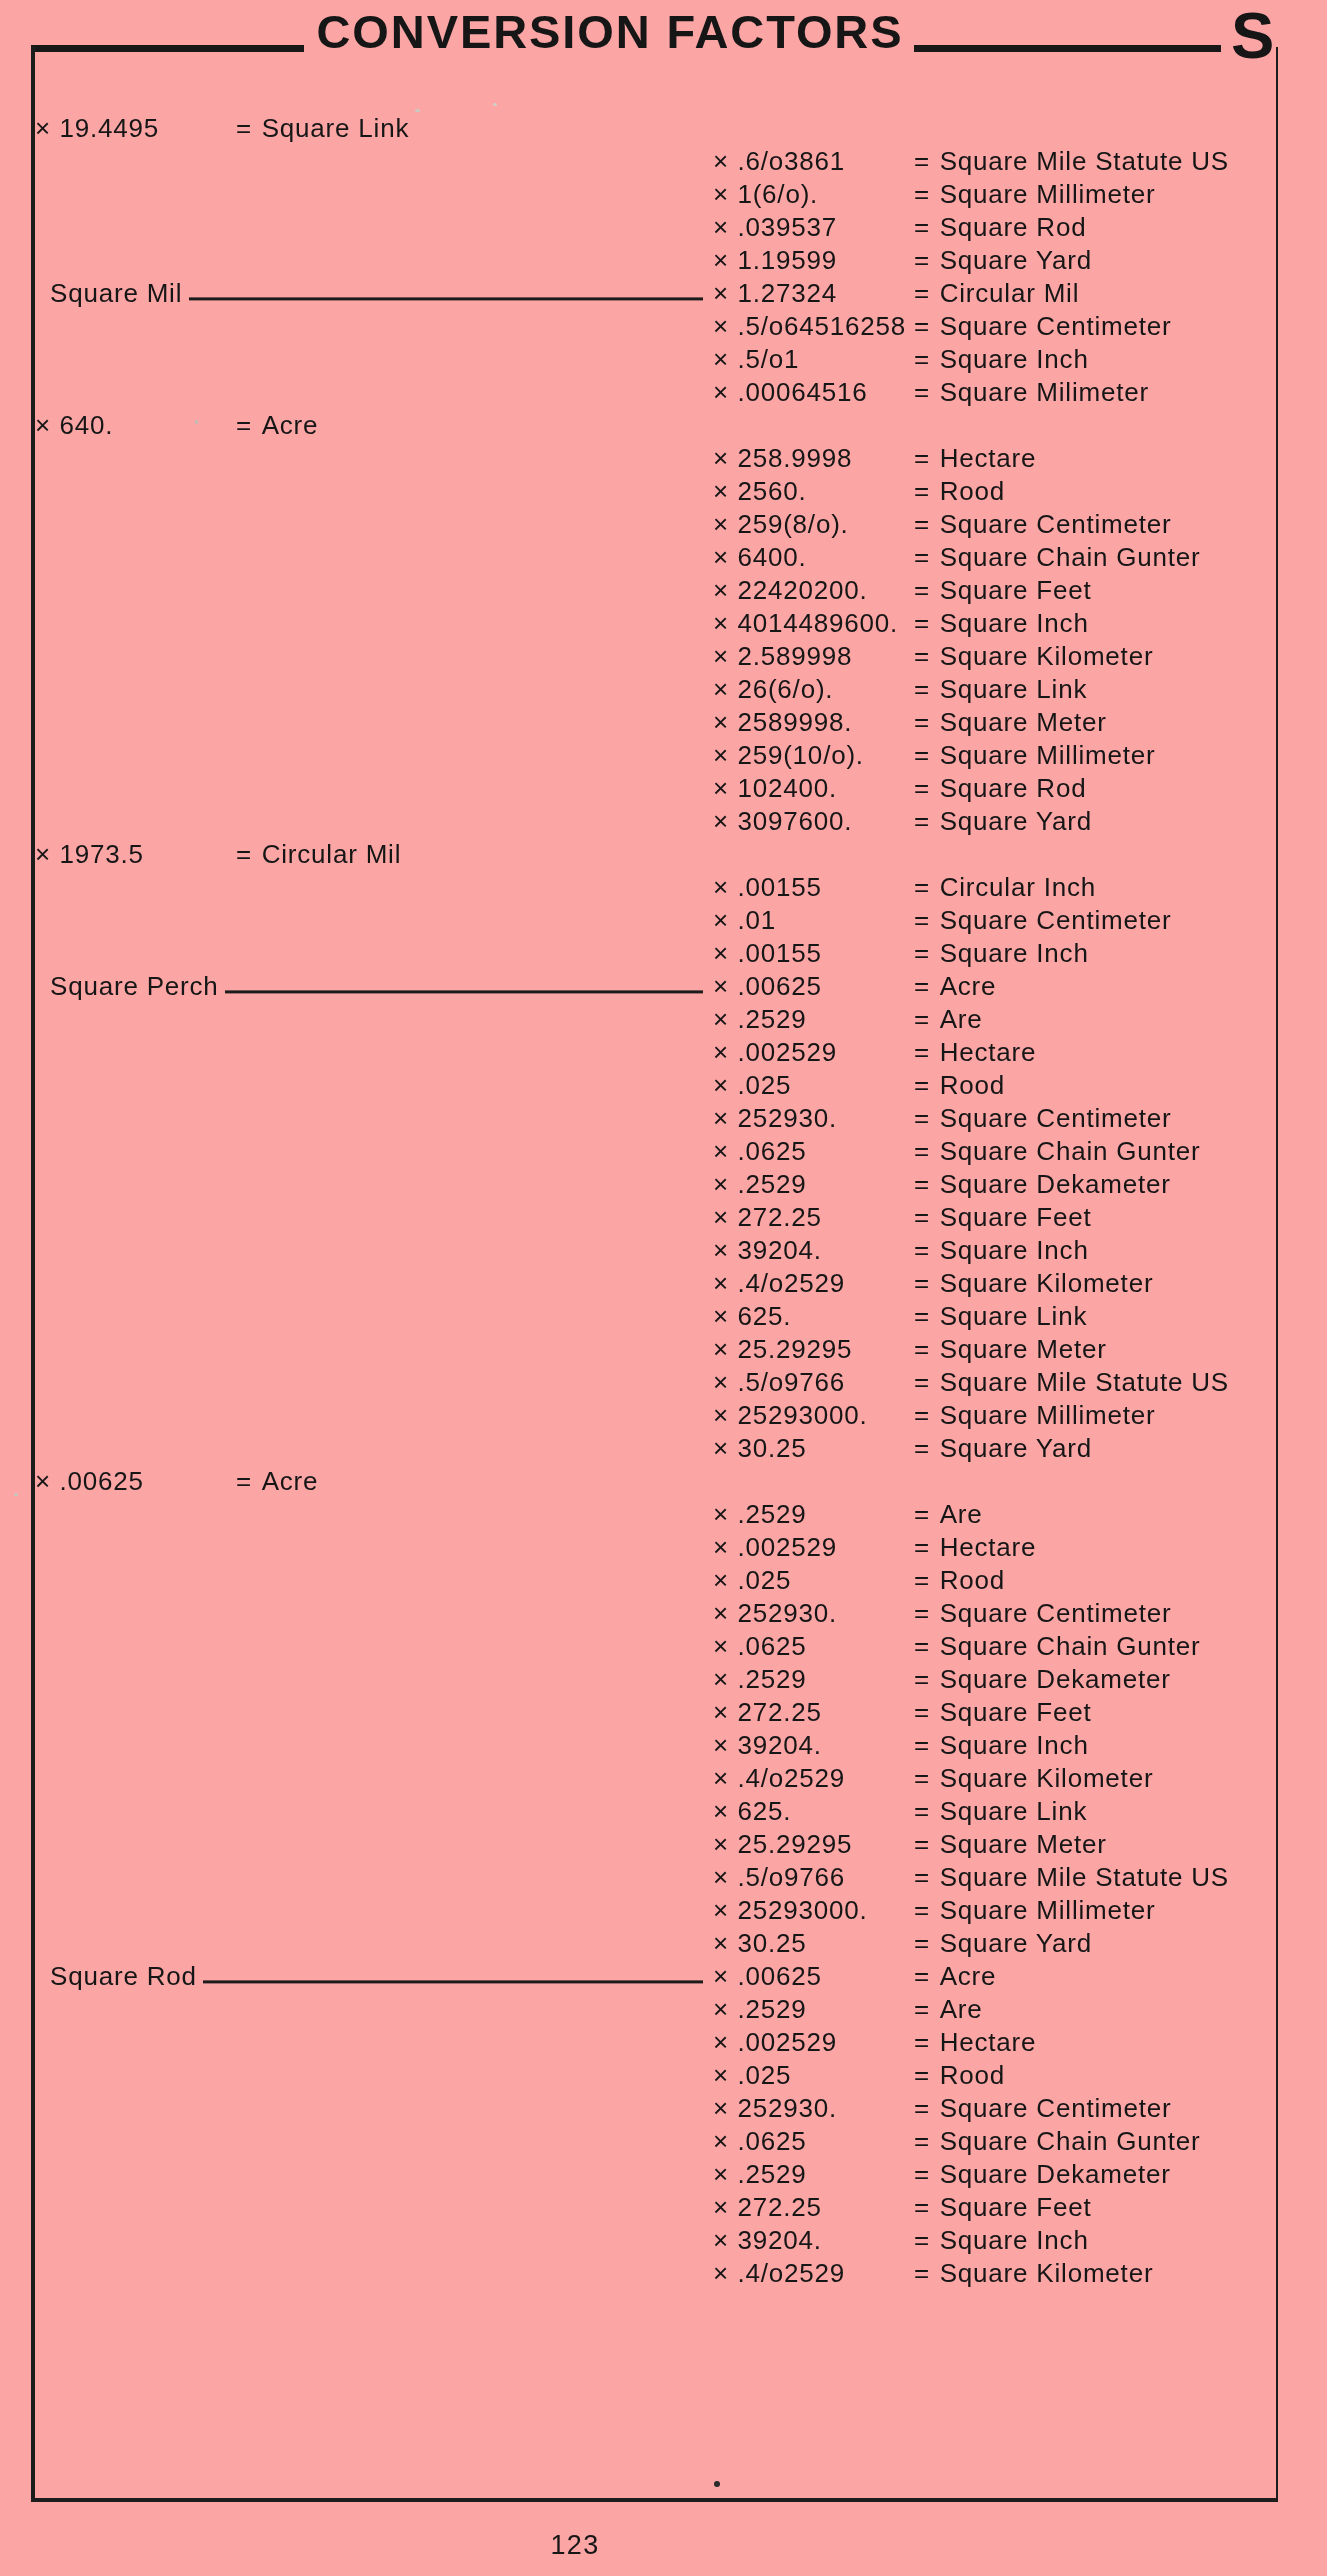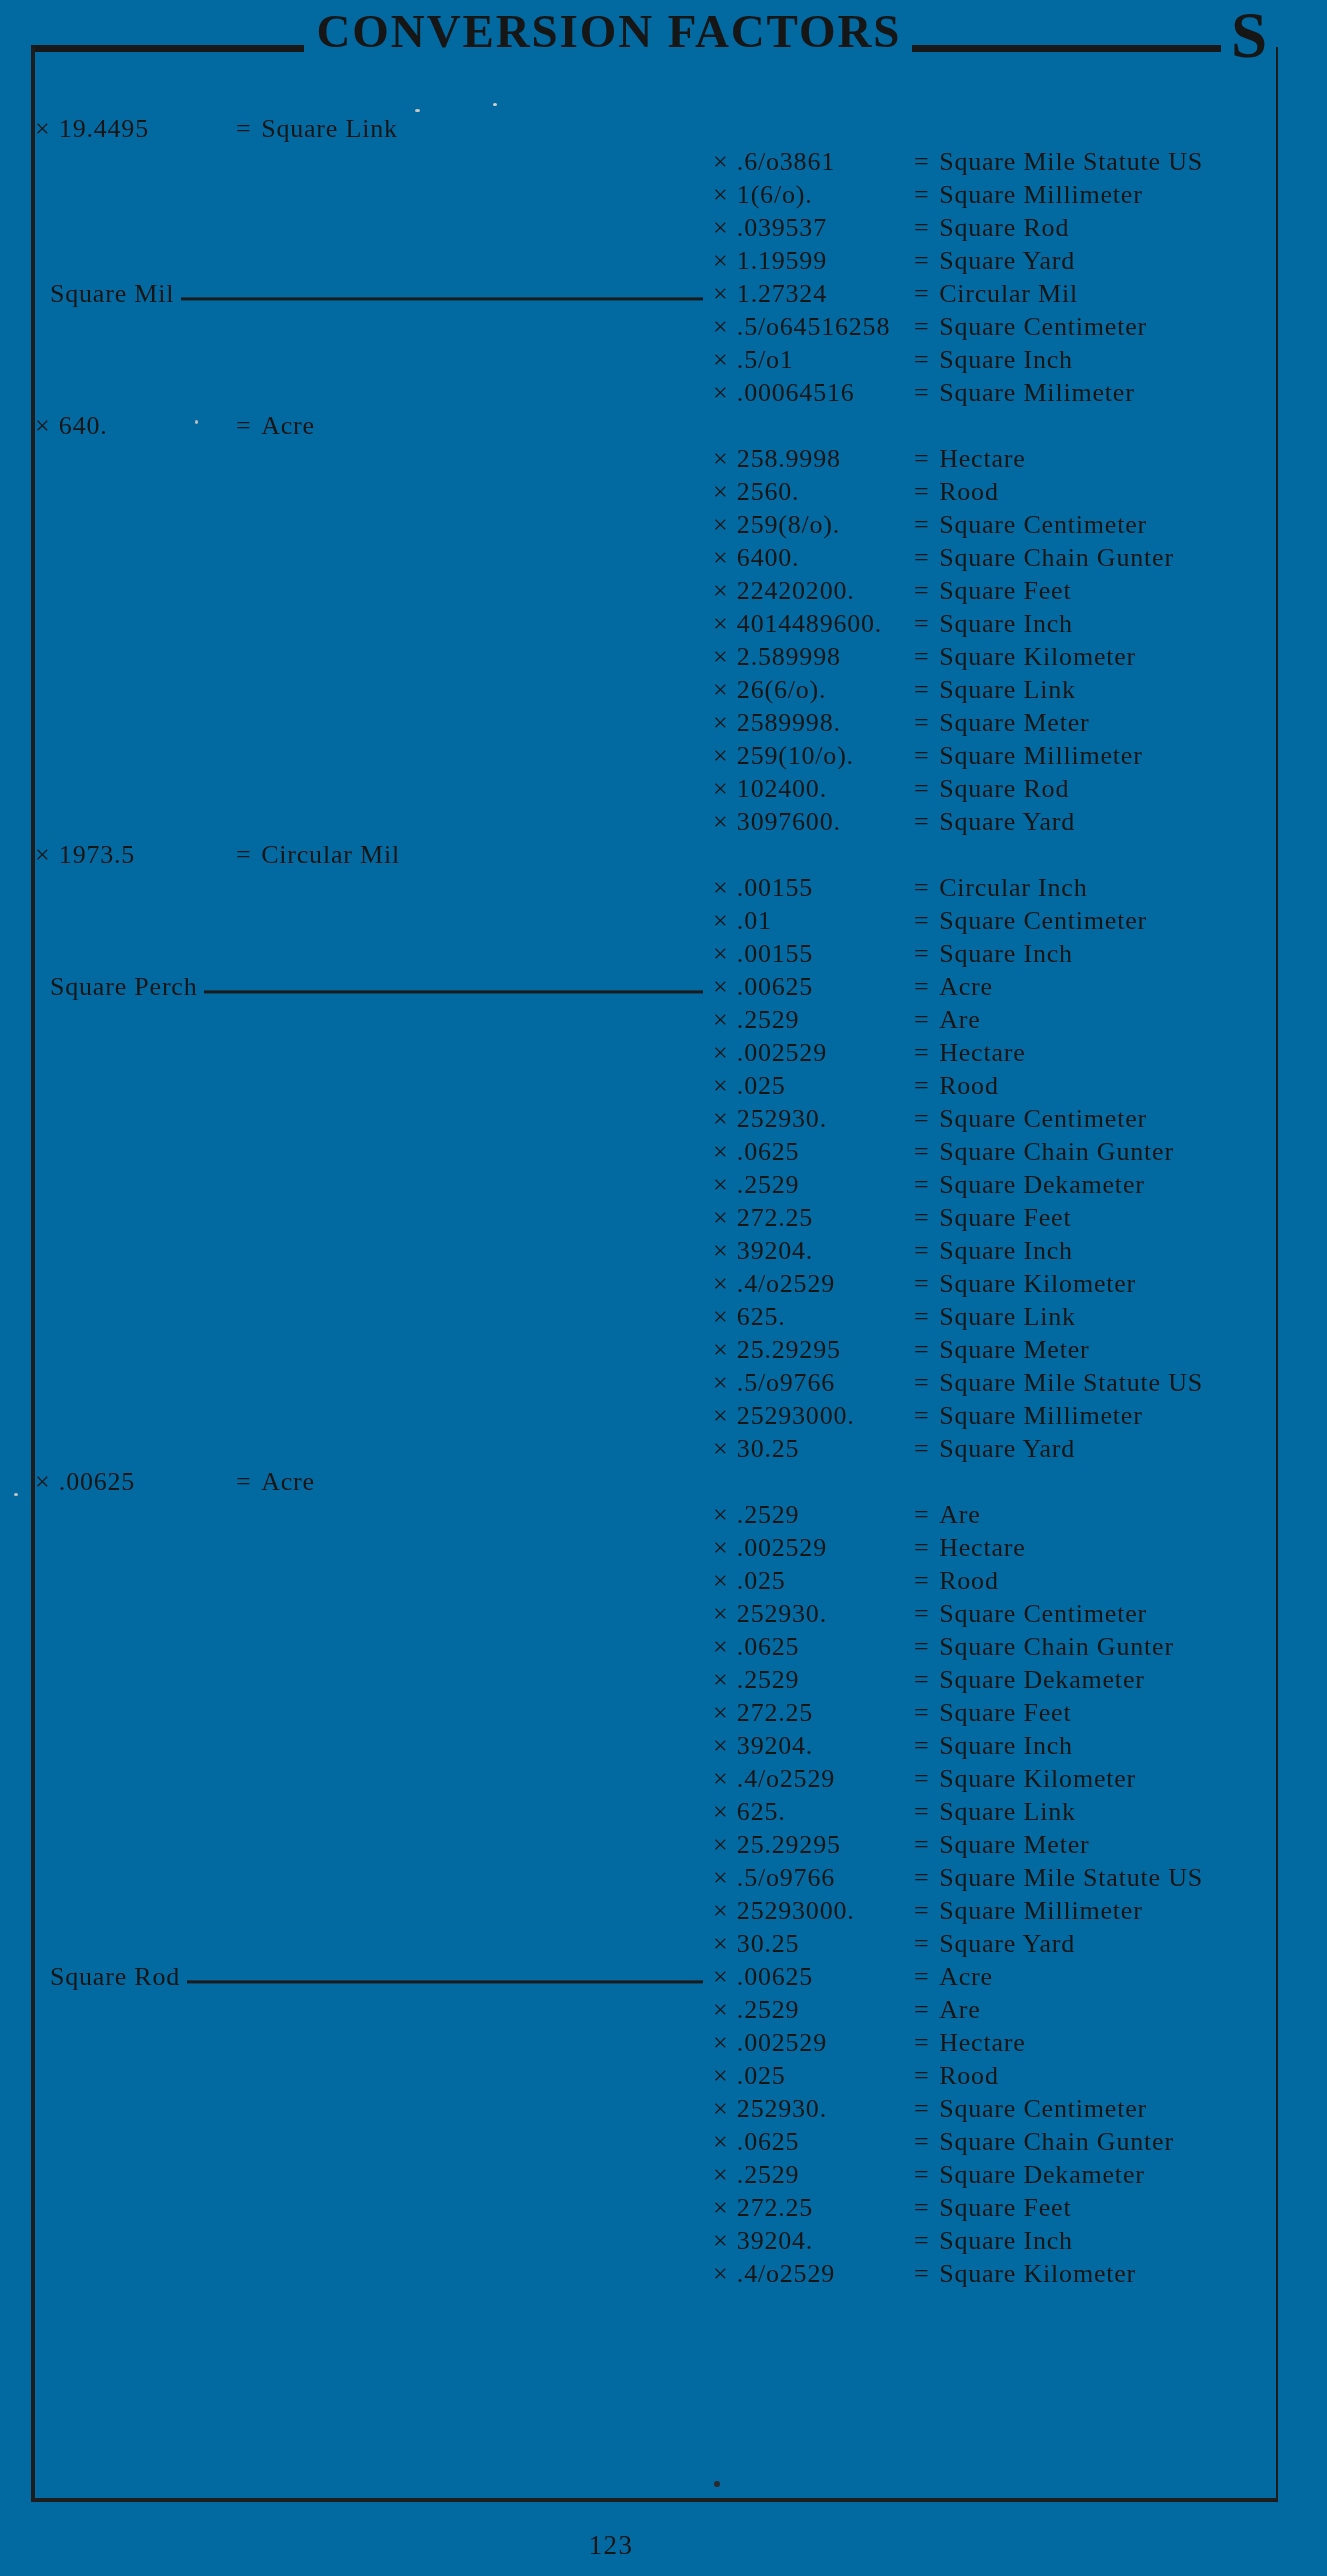--- a/index.html
+++ b/index.html
@@ -1,20 +1,20 @@
 <!DOCTYPE html>
 <html style="font-size:10.4px"><head>
 <meta charset="utf-8">
 <style>
   html,body{margin:0;padding:0;background:#e8e8e4;}
   #page{
     position:relative;
     width:1327px;height:2576px;
-    background:#0369a1;
-    font-family:Liberation Serif, serif;
+    background:#fca5a5;
+    font-family:Liberation Sans, sans-serif;
     color:#161616;
     overflow:hidden;
   }
   
   .title-row{
     position:absolute;left:30.5px;top:0;width:1190px;height:55px;
     display:flex;align-items:flex-end;
   }
   .title-rule{border-bottom:7.1px solid #181818;}
   .title-rule.left{flex:0 0 273px;margin-bottom:3.2px;}
@@ -64,21 +64,21 @@
     margin:0 10.4px 5.8px 6.5px;
     min-width:26px;
   }
   .factor-col{flex:0 0 201px;display:flex;align-items:center;}
   .result-col{flex:0 0 361px;display:flex;align-items:center;}
   .mul-sign{margin-right:8.4px;}
   .eq-sign{margin-right:9.7px;}
   
   .page-number{
     position:absolute;left:0;top:2530px;width:1150px;
-    text-align:center;font-size:27px;letter-spacing:1.3px;margin-left:36px;
+    text-align:center;font-size:27px;letter-spacing:1.3px;
   }
   
   .speck{position:absolute;border-radius:50%;background:#555;}
   .speck.s1{left:714px;top:2481px;width:5.8px;height:5.8px;background:#2a2a2a;}
   .speck.s2{left:415px;top:109px;width:4.5px;height:3.2px;background:#c9c9c3;}
   .speck.s3{left:493px;top:103px;width:3.9px;height:3.2px;background:#cfcfc9;}
   .speck.s4{left:195px;top:420px;width:3.2px;height:3.9px;background:#bdbdb7;}
   .speck.s5{left:14.3px;top:1493px;width:3.9px;height:3.2px;background:#c5c5bf;}
 </style>
 </head>

